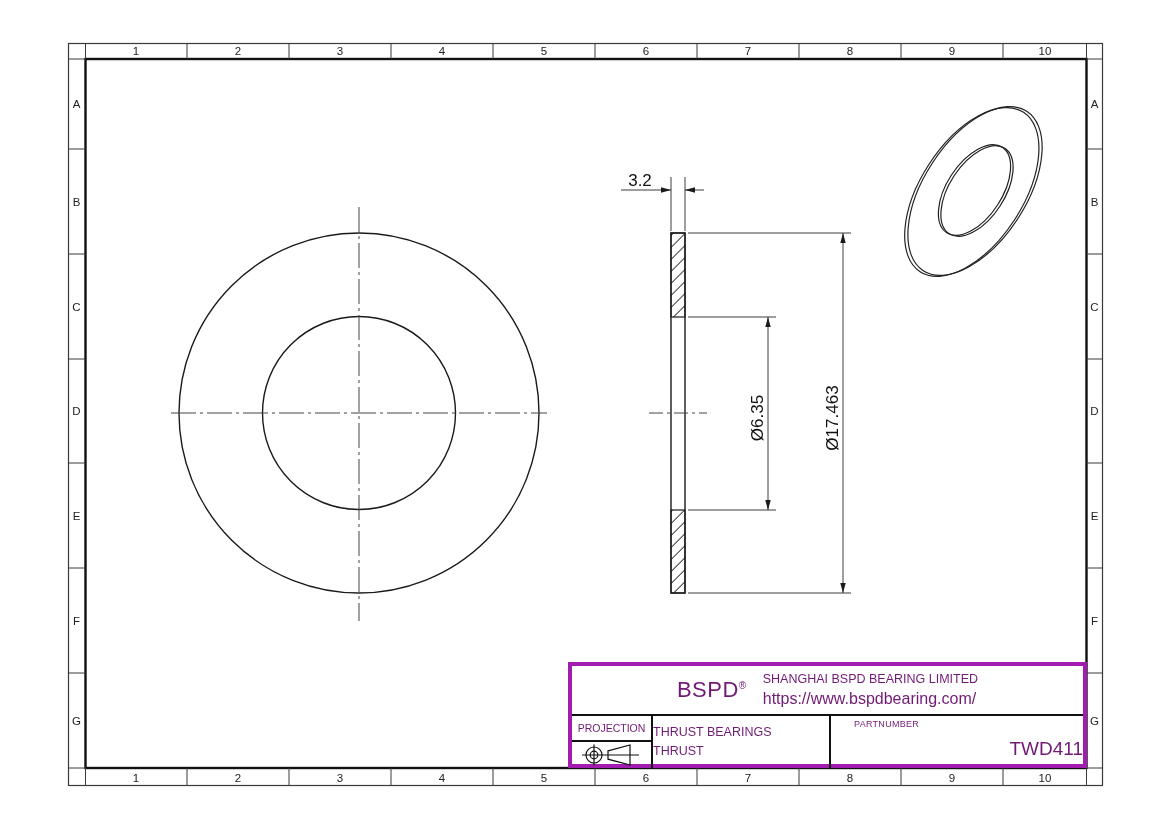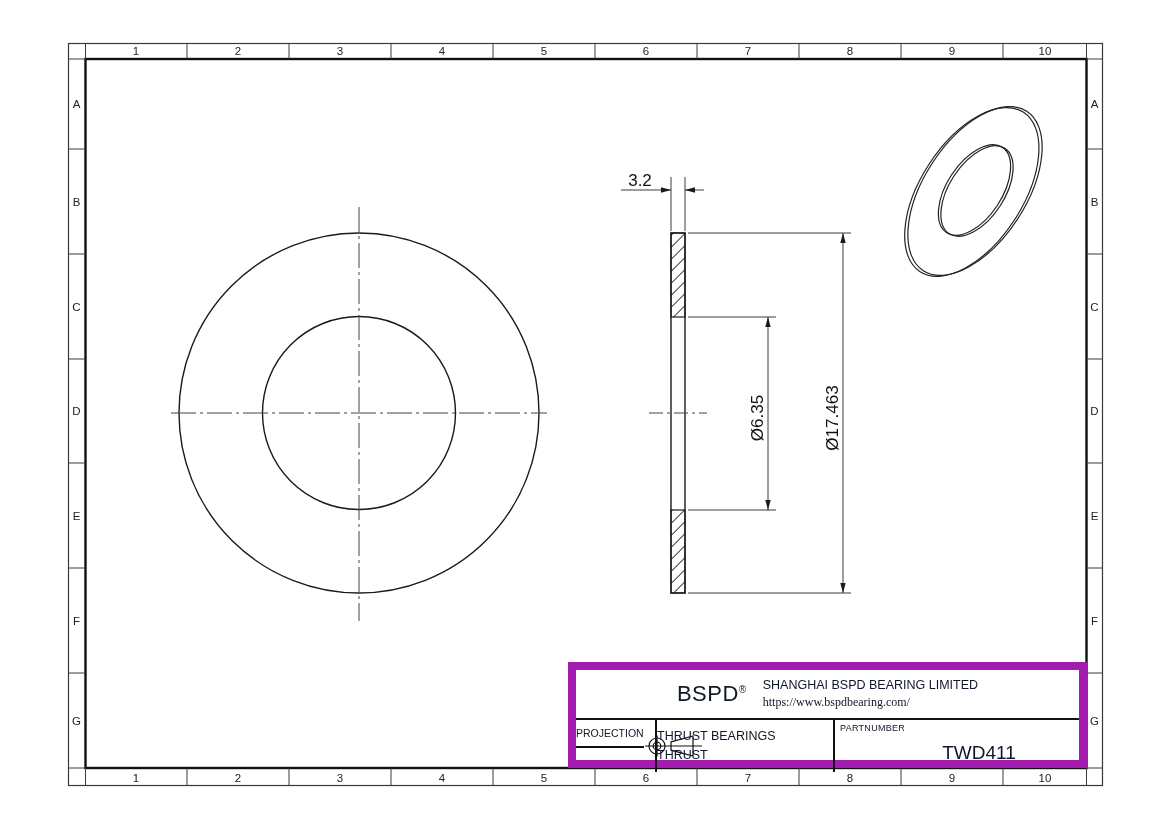--- a/index.html
+++ b/index.html
@@ -14,38 +14,38 @@
   .part{stroke:#1a1a1a;stroke-width:1.4;fill:none;}
   .hatched{stroke:#1a1a1a;stroke-width:1.2;}
   .dim{stroke:#3c3c3c;stroke-width:1;fill:none;}
   .cl{stroke:#444;stroke-width:1;fill:none;stroke-dasharray:25 4 3 4;}
   .cls{stroke:#444;stroke-width:1;fill:none;stroke-dasharray:14 4 3 4;}
   .arrow{fill:#1a1a1a;stroke:none;}
   .dimtext{font-size:17px;fill:#111;text-anchor:middle;}
   .iso{stroke:#222;stroke-width:1.2;fill:none;}
 
   .tblock{position:absolute;left:568px;top:662px;width:519px;height:106px;
-          border:8px solid #a21caf;box-sizing:border-box;background:#fff;color:#0f172a;}
+          border:4px solid #a21caf;box-sizing:border-box;background:#fff;color:#701a75;}
   .tb-top{height:48px;border-bottom:2px solid #111;display:flex;align-items:center;
           justify-content:center;gap:16px;}
   .brand{font-size:22px;letter-spacing:.5px;white-space:nowrap;}
   .brand sup{font-size:10px;}
   .company{text-align:left;font-size:12.5px;line-height:1.35;}
-  .company .url{font-size:12px;font-family:Liberation Serif, serif;}
+  .company .url{font-size:16px;}
   .tb-bottom{display:flex;height:52px;}
   .cellbox{box-sizing:border-box;}
-  .proj{width:81px;border-right:2px solid #111;display:flex;flex-direction:row;}
+  .proj{width:81px;border-right:2px solid #111;display:flex;flex-direction:column;}
   .proj-label{height:26px;border-bottom:2px solid #111;font-size:10.5px;
               display:flex;align-items:center;justify-content:center;}
   .proj-sym{flex:1;display:flex;align-items:center;justify-content:center;}
   .desc{width:178px;border-right:2px solid #111;display:flex;flex-direction:column;
         align-items:flex-start;justify-content:center;font-size:12.5px;line-height:1.5;text-align:center;}
   .partcell{flex:1;position:relative;}
-  .pn-label{position:absolute;top:3px;left:5px;font-size:9px;letter-spacing:.3px;text-align:center;}
-  .pn-value{position:absolute;left:0;right:0;top:22px;text-align:center;font-size:19px;padding-left:44px;}
+  .pn-label{position:absolute;top:3px;left:23px;font-size:9px;letter-spacing:.3px;text-align:center;}
+  .pn-value{position:absolute;left:0;right:0;top:22px;text-align:right;font-size:19px;padding-left:44px;}
 </style>
 </head>
 <body>
 
 <div class="sheet">
   <svg class="canvas" width="1170" height="827" viewBox="0 0 1170 827">
     <defs>
       <pattern id="hatch" width="8.49" height="8.49" patternUnits="userSpaceOnUse" patternTransform="rotate(-45)">
         <line x1="0" y1="4.24" x2="8.49" y2="4.24" stroke="#333" stroke-width="1"></line>
       </pattern>

